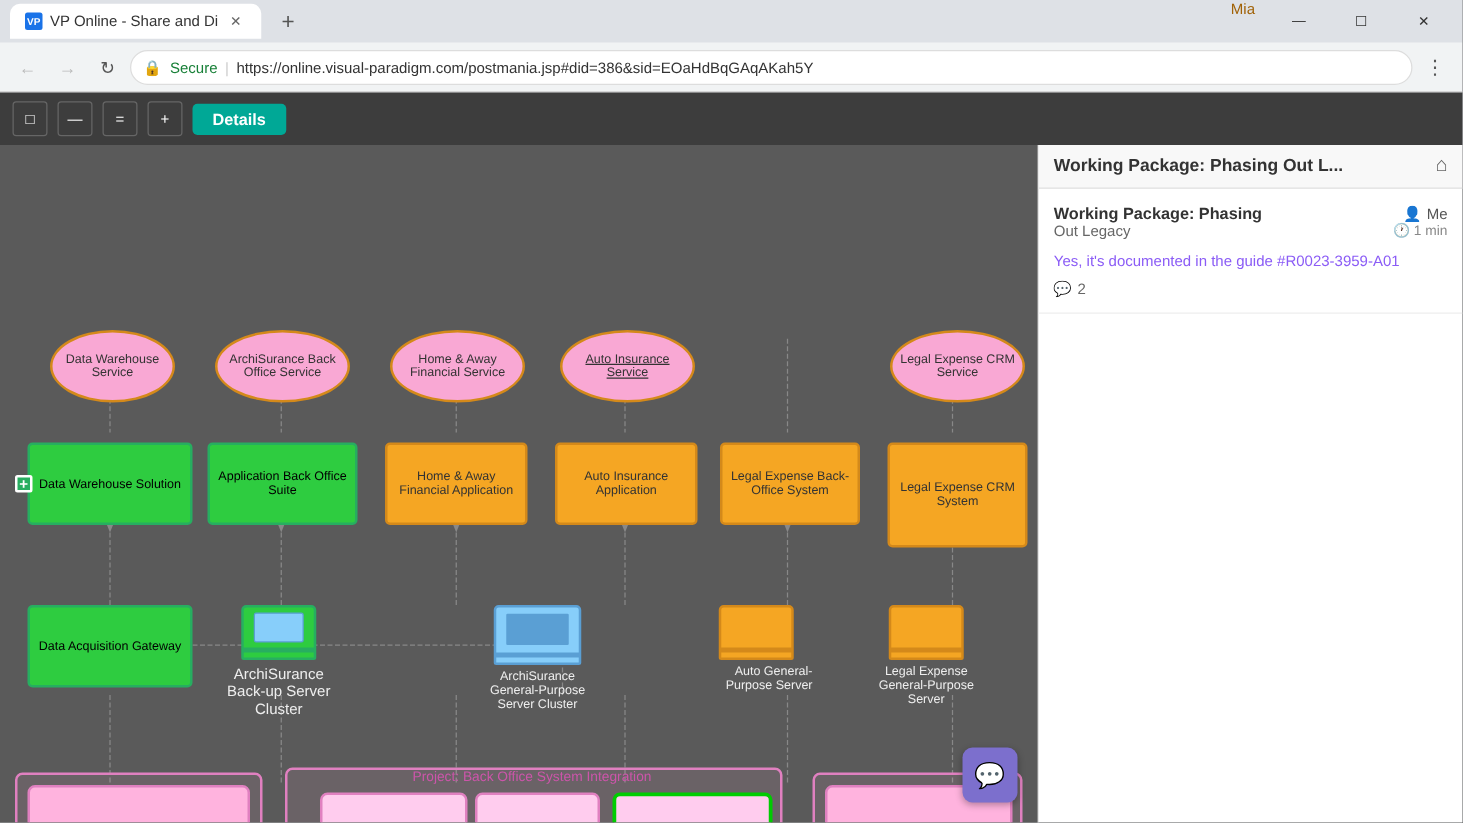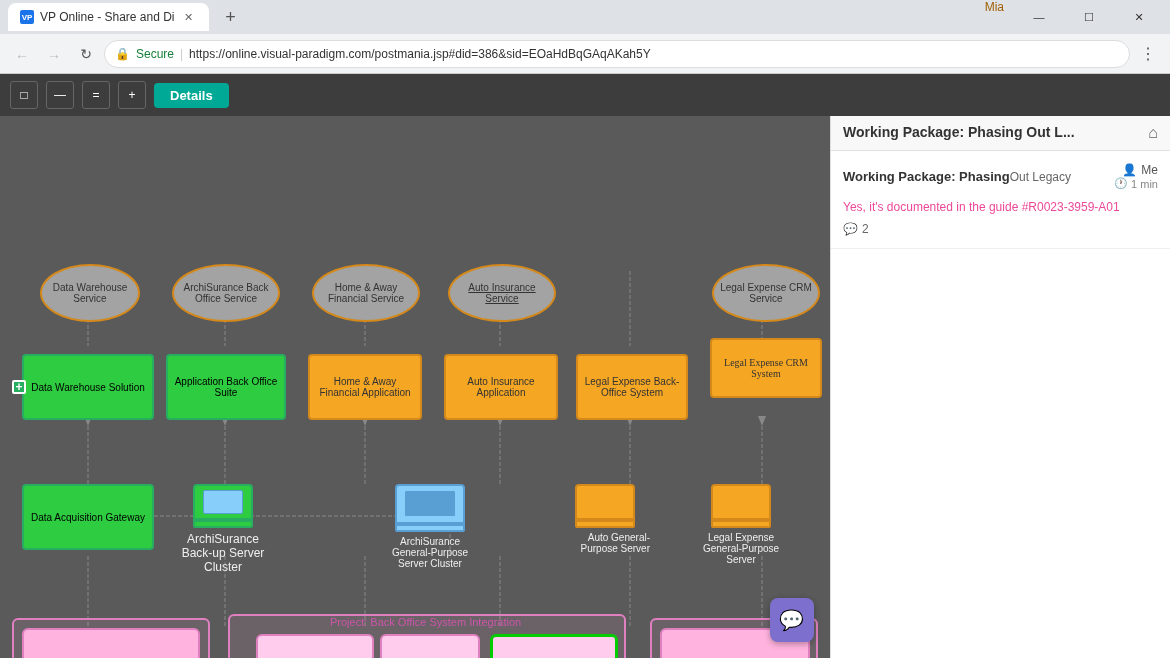--- a/index.html
+++ b/index.html
@@ -180,22 +180,21 @@
       border-bottom: 1px solid #eee;
     }
     .comment-header {
       display: flex;
       align-items: center;
       gap: 8px;
       margin-bottom: 8px;
     }
     .comment-meta {
       display: flex;
-      flex-direction: row;
-      align-items: flex-end;
+      flex-direction: column;
     }
     .comment-title {
       font-size: 13px;
       font-weight: bold;
       color: #333;
     }
     .comment-subtitle {
       font-size: 12px;
       color: #666;
     }
@@ -213,21 +212,21 @@
     }
     .comment-time {
       font-size: 11px;
       color: #888;
       display: flex;
       align-items: center;
       gap: 3px;
     }
     .comment-body {
       font-size: 12px;
-      color: #ec4899;
+      color: #8b5cf6;
       line-height: 1.5;
       margin-bottom: 6px;
     }
     .comment-actions {
       display: flex;
       align-items: center;
       gap: 4px;
       font-size: 12px;
       color: #666;
     }
@@ -241,21 +240,21 @@
       display: flex; align-items: center; justify-content: center;
       cursor: pointer;
       color: white;
       font-size: 20px;
       box-shadow: 0 2px 6px rgba(0,0,0,0.3);
     }
 
     
     .node-service-orange {
       position: absolute;
-      background: #a3a3a3;
+      background: #f9a8d4;
       border: 2px solid #d4891a;
       border-radius: 50%;
       display: flex; align-items: center; justify-content: flex-start;
       text-align: center;
       font-size: 10px;
       color: #333;
       font-weight: 500;
       padding: 6px;
     }
     .node-system-orange {
@@ -479,21 +478,21 @@
     </div>
 
     <div class="node-system-orange" style="left:444px;top:238px;width:114px;height:66px;">
       <span>Auto Insurance Application</span>
     </div>
 
     <div class="node-system-orange" style="left:576px;top:238px;width:112px;height:66px;">
       <span>Legal Expense Back-Office System</span>
     </div>
 
-    <div class="node-system-orange" style="left:710px;top:222px;width:112px;height:60px;font-family:Liberation Serif, serif;">
+    <div class="node-system-orange" style="left:710px;top:238px;width:112px;height:84px;">
       <span>Legal Expense CRM System</span>
     </div>
 
     <div class="node-system-green" style="left:22px;top:368px;width:132px;height:66px;">
       <span>Data Acquisition Gateway</span>
     </div>
 
     <div class="node-server" style="left:178px;top:368px;width:90px;">
       <div class="server-shape-green">
         <div class="server-screen-blue"></div>

